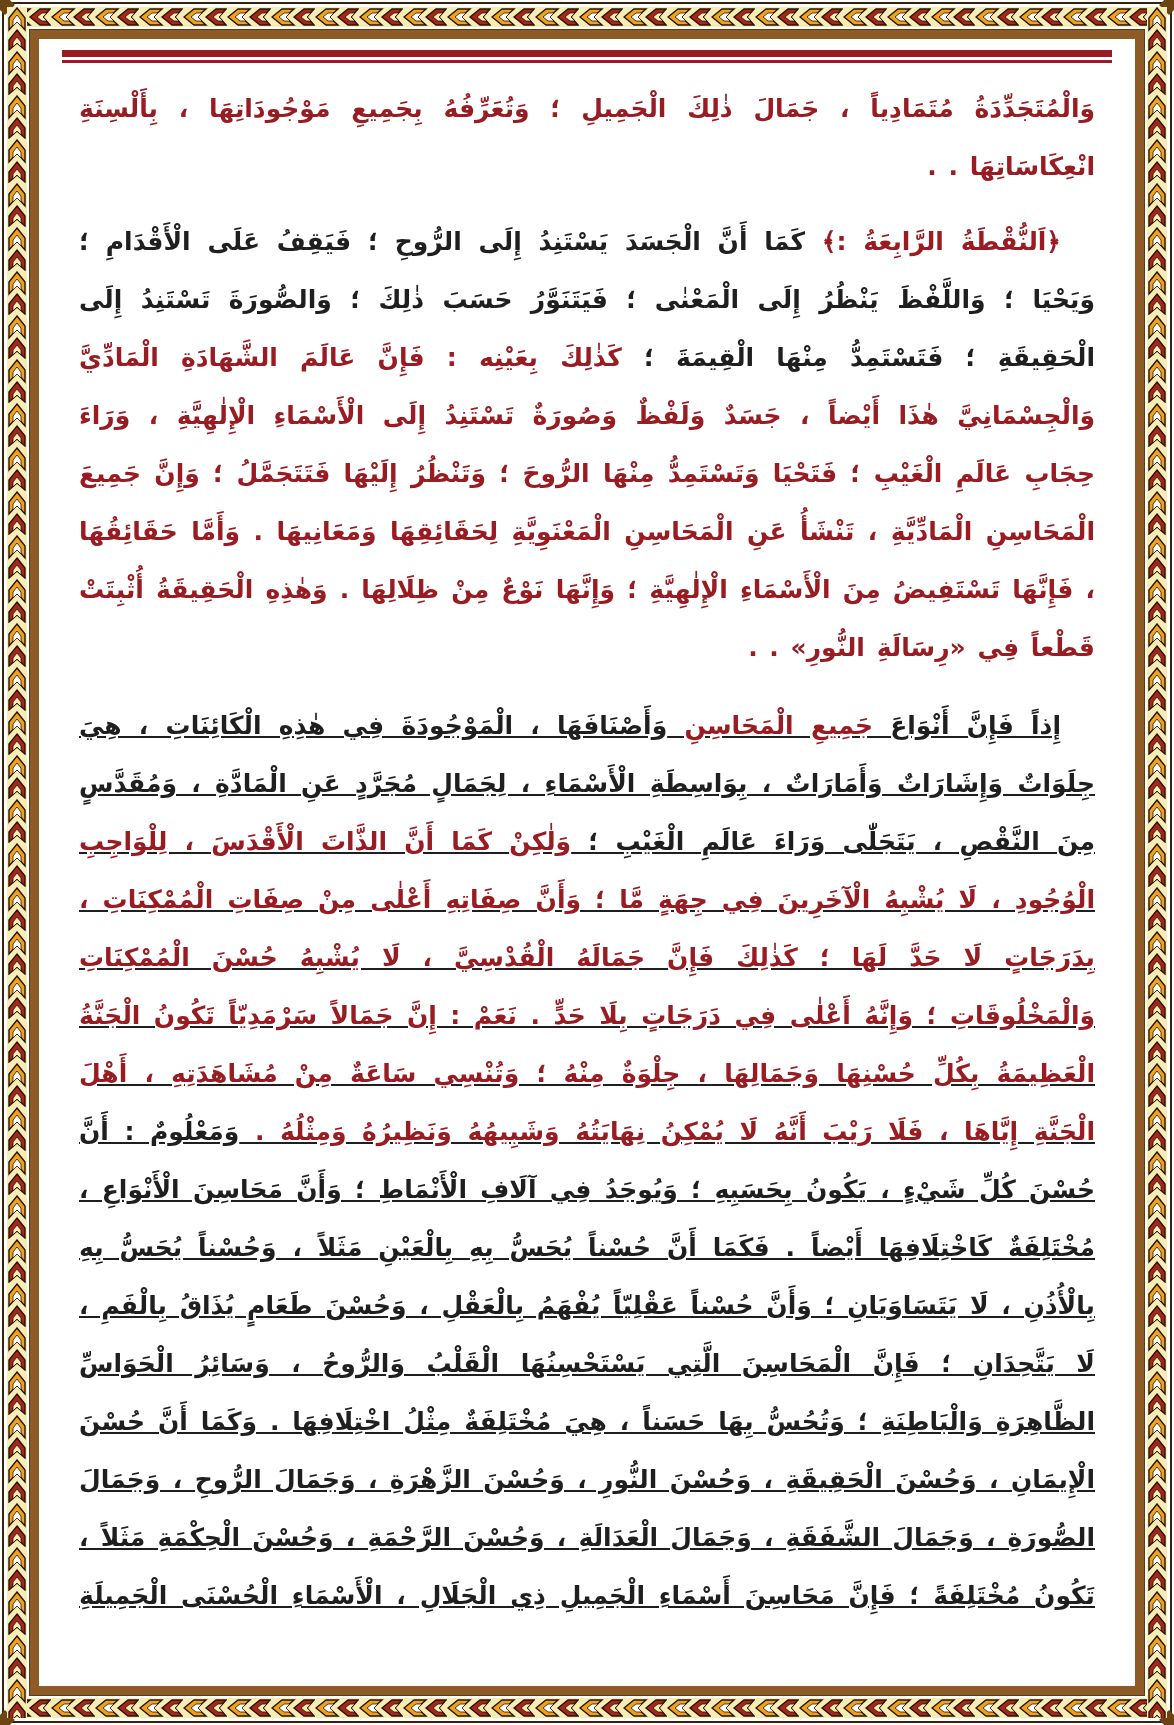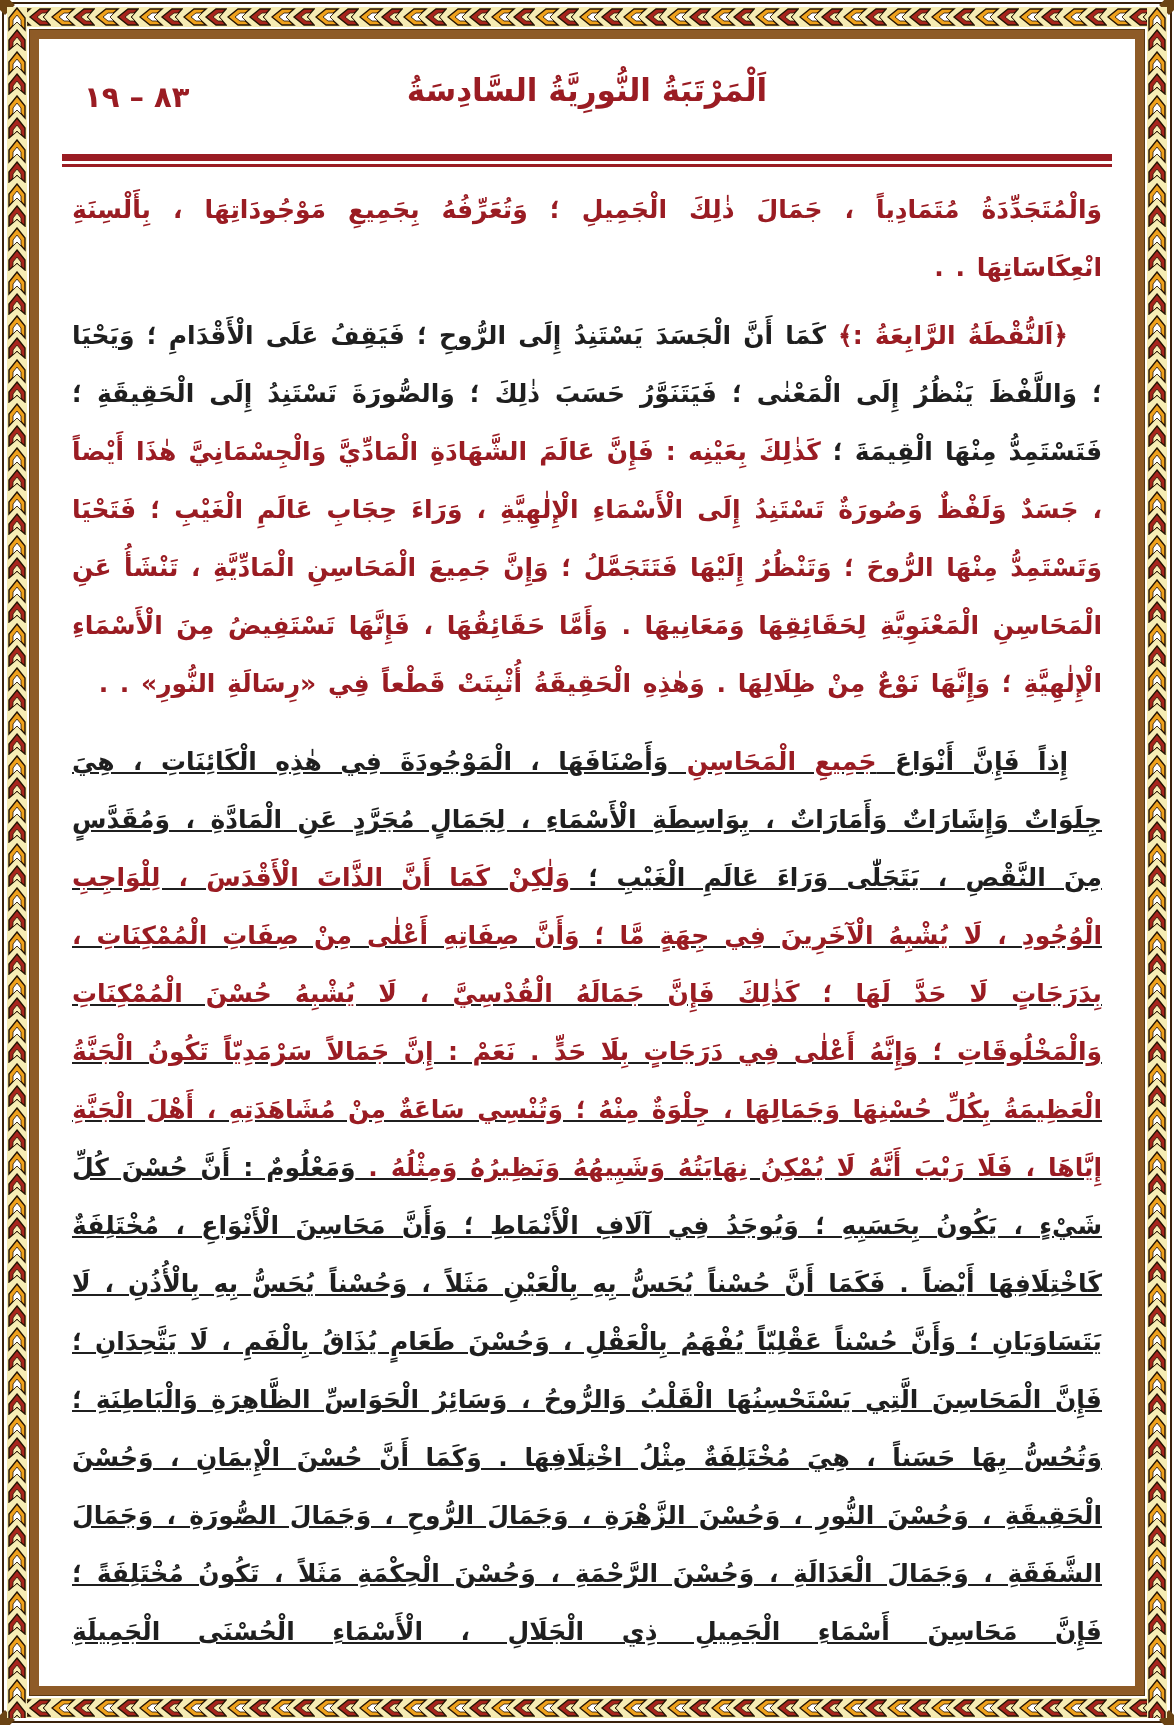--- a/index.html
+++ b/index.html
@@ -45,21 +45,21 @@
     margin:4px 6px 0 6px;
   }
   .body-text{
     margin-top:14px;
     padding:0 6px;
     font-size:25px;font-weight:bold;line-height:58px;
     text-align:justify;text-justify:inter-word;
     word-spacing:3px;
     color:var(--dark,#1f1f1f);
   }
-  .paragraph{margin:10px;}
+  .paragraph{margin:17px;}
   .paragraph.indent{text-indent:34px;}
   .paragraph.gap-above{margin-top:20px;text-decoration:underline;}
   .paragraph.fill-last{text-align-last:justify;}
   .ink-red{color:var(--red,#9a1c23);}
   .ink-dark{color:var(--dark,#1f1f1f);}
   .defs-holder{position:absolute;width:0;height:0;overflow:hidden;}
 </style>
 </head>
 <body>
 
@@ -109,24 +109,20 @@
   </div>
   <div class="strip right">
     <svg preserveAspectRatio="none">
         <rect width="100%" height="100%" fill="url(#chainV)"></rect>
       </svg>
   </div>
   <div class="brown-band"></div>
 
   <div class="content">
 
-    <div class="header">
-      <div class="page-number">٨٣ – ١٩</div>
-      <div class="page-title">اَلْمَرْتَبَةُ النُّورِيَّةُ السَّادِسَةُ</div>
-    </div>
 
     <div class="double-rule"></div>
 
     <div class="body-text">
       <p class="paragraph"><span class="ink-red">وَالْمُتَجَدِّدَةُ مُتَمَادِياً ، جَمَالَ ذٰلِكَ الْجَمِيلِ ؛ وَتُعَرِّفُهُ بِجَمِيعِ مَوْجُودَاتِهَا ، بِأَلْسِنَةِ انْعِكَاسَاتِهَا . .</span></p>
       <p class="paragraph indent"><span class="ink-red">﴿اَلنُّقْطَةُ الرَّابِعَةُ :﴾ </span><span class="ink-dark">كَمَا أَنَّ الْجَسَدَ يَسْتَنِدُ إِلَى الرُّوحِ ؛ فَيَقِفُ عَلَى الْأَقْدَامِ ؛ وَيَحْيَا ؛ وَاللَّفْظَ يَنْظُرُ إِلَى الْمَعْنٰى ؛ فَيَتَنَوَّرُ حَسَبَ ذٰلِكَ ؛ وَالصُّورَةَ تَسْتَنِدُ إِلَى الْحَقِيقَةِ ؛ فَتَسْتَمِدُّ مِنْهَا الْقِيمَةَ ؛ </span><span class="ink-red">كَذٰلِكَ بِعَيْنِه : فَإِنَّ عَالَمَ الشَّهَادَةِ الْمَادِّيَّ وَالْجِسْمَانِيَّ هٰذَا أَيْضاً ، جَسَدٌ وَلَفْظٌ وَصُورَةٌ تَسْتَنِدُ إِلَى الْأَسْمَاءِ الْإِلٰهِيَّةِ ، وَرَاءَ حِجَابِ عَالَمِ الْغَيْبِ ؛ فَتَحْيَا وَتَسْتَمِدُّ مِنْهَا الرُّوحَ ؛ وَتَنْظُرُ إِلَيْهَا فَتَتَجَمَّلُ ؛ وَإِنَّ جَمِيعَ الْمَحَاسِنِ الْمَادِّيَّةِ ، تَنْشَأُ عَنِ الْمَحَاسِنِ الْمَعْنَوِيَّةِ لِحَقَائِقِهَا وَمَعَانِيهَا . وَأَمَّا حَقَائِقُهَا ، فَإِنَّهَا تَسْتَفِيضُ مِنَ الْأَسْمَاءِ الْإِلٰهِيَّةِ ؛ وَإِنَّهَا نَوْعٌ مِنْ ظِلَالِهَا . وَهٰذِهِ الْحَقِيقَةُ أُثْبِتَتْ قَطْعاً فِي «رِسَالَةِ النُّورِ» . .</span></p>
       <p class="paragraph indent gap-above fill-last"><span class="ink-dark">إِذاً فَإِنَّ أَنْوَاعَ </span><span class="ink-red">جَمِيعِ الْمَحَاسِنِ </span><span class="ink-dark">وَأَصْنَافَهَا ، الْمَوْجُودَةَ فِي هٰذِهِ الْكَائِنَاتِ ، هِيَ جِلَوَاتٌ وَإِشَارَاتٌ وَأَمَارَاتٌ ، بِوَاسِطَةِ الْأَسْمَاءِ ، لِجَمَالٍ مُجَرَّدٍ عَنِ الْمَادَّةِ ، وَمُقَدَّسٍ مِنَ النَّقْصِ ، يَتَجَلّٰى وَرَاءَ عَالَمِ الْغَيْبِ ؛ </span><span class="ink-red">وَلٰكِنْ كَمَا أَنَّ الذَّاتَ الْأَقْدَسَ ، لِلْوَاجِبِ الْوُجُودِ ، لَا يُشْبِهُ الْآخَرِينَ فِي جِهَةٍ مَّا ؛ وَأَنَّ صِفَاتِهِ أَعْلٰى مِنْ صِفَاتِ الْمُمْكِنَاتِ ، بِدَرَجَاتٍ لَا حَدَّ لَهَا ؛ كَذٰلِكَ فَإِنَّ جَمَالَهُ الْقُدْسِيَّ ، لَا يُشْبِهُ حُسْنَ الْمُمْكِنَاتِ وَالْمَخْلُوقَاتِ ؛ وَإِنَّهُ أَعْلٰى فِي دَرَجَاتٍ بِلَا حَدٍّ . نَعَمْ : إِنَّ جَمَالاً سَرْمَدِيّاً تَكُونُ الْجَنَّةُ الْعَظِيمَةُ بِكُلِّ حُسْنِهَا وَجَمَالِهَا ، جِلْوَةٌ مِنْهُ ؛ وَتُنْسِي سَاعَةٌ مِنْ مُشَاهَدَتِهِ ، أَهْلَ الْجَنَّةِ إِيَّاهَا ، فَلَا رَيْبَ أَنَّهُ لَا يُمْكِنُ نِهَايَتُهُ وَشَبِيهُهُ وَنَظِيرُهُ وَمِثْلُهُ . </span><span class="ink-dark">وَمَعْلُومٌ : أَنَّ حُسْنَ كُلِّ شَيْءٍ ، يَكُونُ بِحَسَبِهِ ؛ وَيُوجَدُ فِي آلَافِ الْأَنْمَاطِ ؛ وَأَنَّ مَحَاسِنَ الْأَنْوَاعِ ، مُخْتَلِفَةٌ كَاخْتِلَافِهَا أَيْضاً . فَكَمَا أَنَّ حُسْناً يُحَسُّ بِهِ بِالْعَيْنِ مَثَلاً ، وَحُسْناً يُحَسُّ بِهِ بِالْأُذُنِ ، لَا يَتَسَاوَيَانِ ؛ وَأَنَّ حُسْناً عَقْلِيّاً يُفْهَمُ بِالْعَقْلِ ، وَحُسْنَ طَعَامٍ يُذَاقُ بِالْفَمِ ، لَا يَتَّحِدَانِ ؛ فَإِنَّ الْمَحَاسِنَ الَّتِي يَسْتَحْسِنُهَا الْقَلْبُ وَالرُّوحُ ، وَسَائِرُ الْحَوَاسِّ الظَّاهِرَةِ وَالْبَاطِنَةِ ؛ وَتُحُسُّ بِهَا حَسَناً ، هِيَ مُخْتَلِفَةٌ مِثْلُ اخْتِلَافِهَا . وَكَمَا أَنَّ حُسْنَ الْإِيمَانِ ، وَحُسْنَ الْحَقِيقَةِ ، وَحُسْنَ النُّورِ ، وَحُسْنَ الزَّهْرَةِ ، وَجَمَالَ الرُّوحِ ، وَجَمَالَ الصُّورَةِ ، وَجَمَالَ الشَّفَقَةِ ، وَجَمَالَ الْعَدَالَةِ ، وَحُسْنَ الرَّحْمَةِ ، وَحُسْنَ الْحِكْمَةِ مَثَلاً ، تَكُونُ مُخْتَلِفَةً ؛ فَإِنَّ مَحَاسِنَ أَسْمَاءِ الْجَمِيلِ ذِي الْجَلَالِ ، الْأَسْمَاءِ الْحُسْنَى الْجَمِيلَةِ</span></p>
     </div>
 
   </div>

